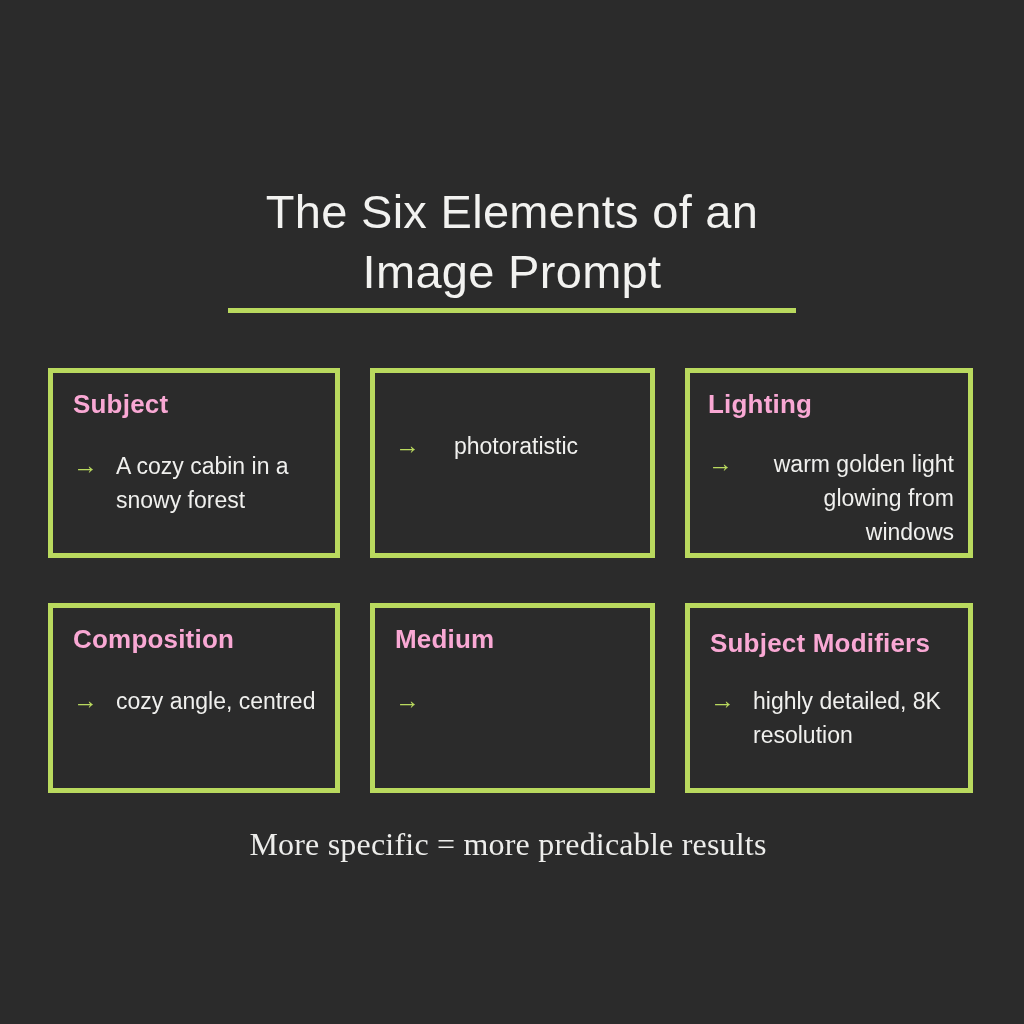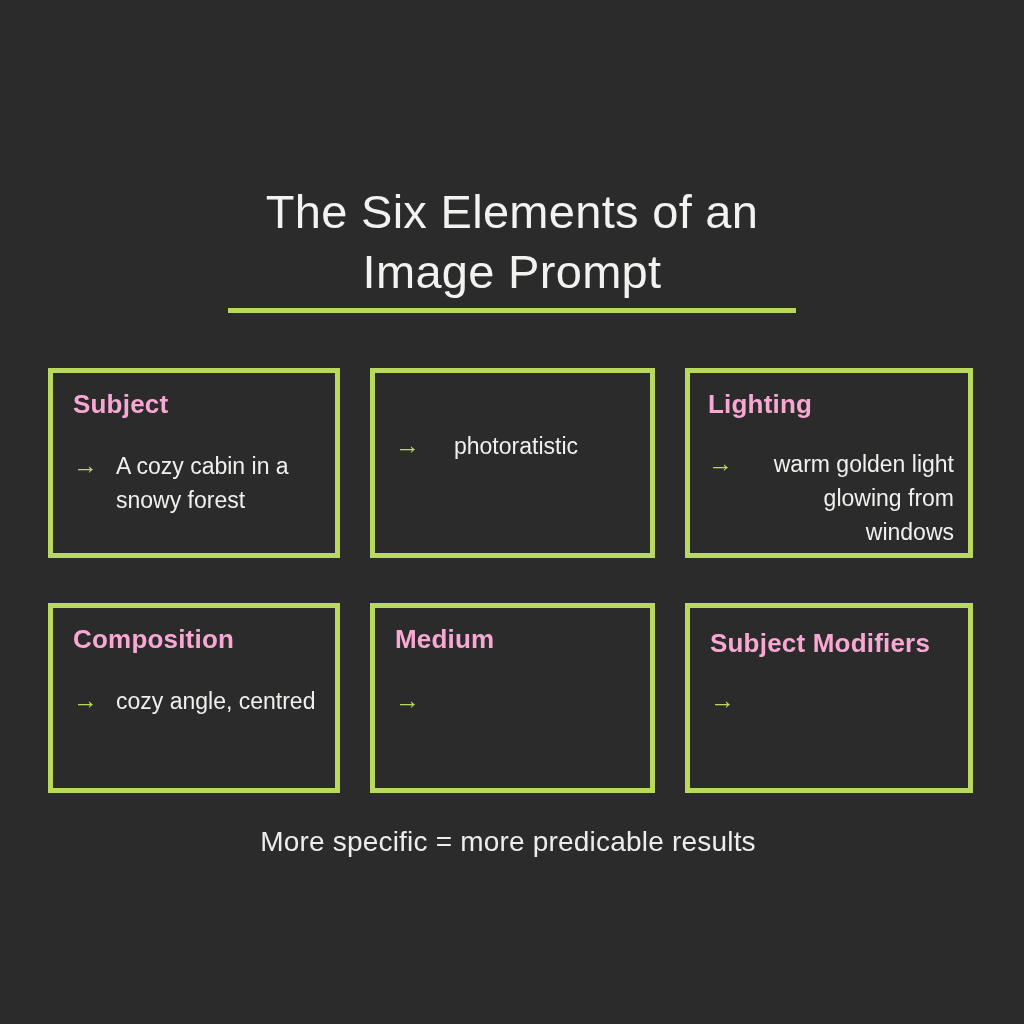--- a/index.html
+++ b/index.html
@@ -113,23 +113,24 @@
   .card.c-style .card-body { margin-top: 40px; }
 
   
   .footer {
     position: absolute;
     left: 0;
     top: 826px;
     width: 1016px;
     text-align: center;
     color: #ededeb;
-    font-size: 28px;
+    font-size: 32px;
     font-weight: 400;
     letter-spacing: 0.2px;
+    font-family: Liberation Serif, serif;
   }
 </style>
 </head>
 <body>
 
 <div class="poster">
 
   <div class="title-block">
     <div class="title">The Six Elements of an</div>
     <div class="title">Image Prompt</div>
@@ -173,20 +174,21 @@
       <div class="card-heading">Medium</div>
       <div class="card-body gap-std">
         <span class="arrow-icon">→</span>
       </div>
     </div>
 
     <div class="card c-quality">
       <div class="card-heading">Subject Modifiers</div>
       <div class="card-body gap-std">
         <span class="arrow-icon">→</span>
+        <span class="card-value">highly detailed, 8K resolution</span>
       </div>
     </div>
 
   </div>
 
   <div class="footer">More specific = more predicable results</div>
 
 </div>
 
 </body></html>

